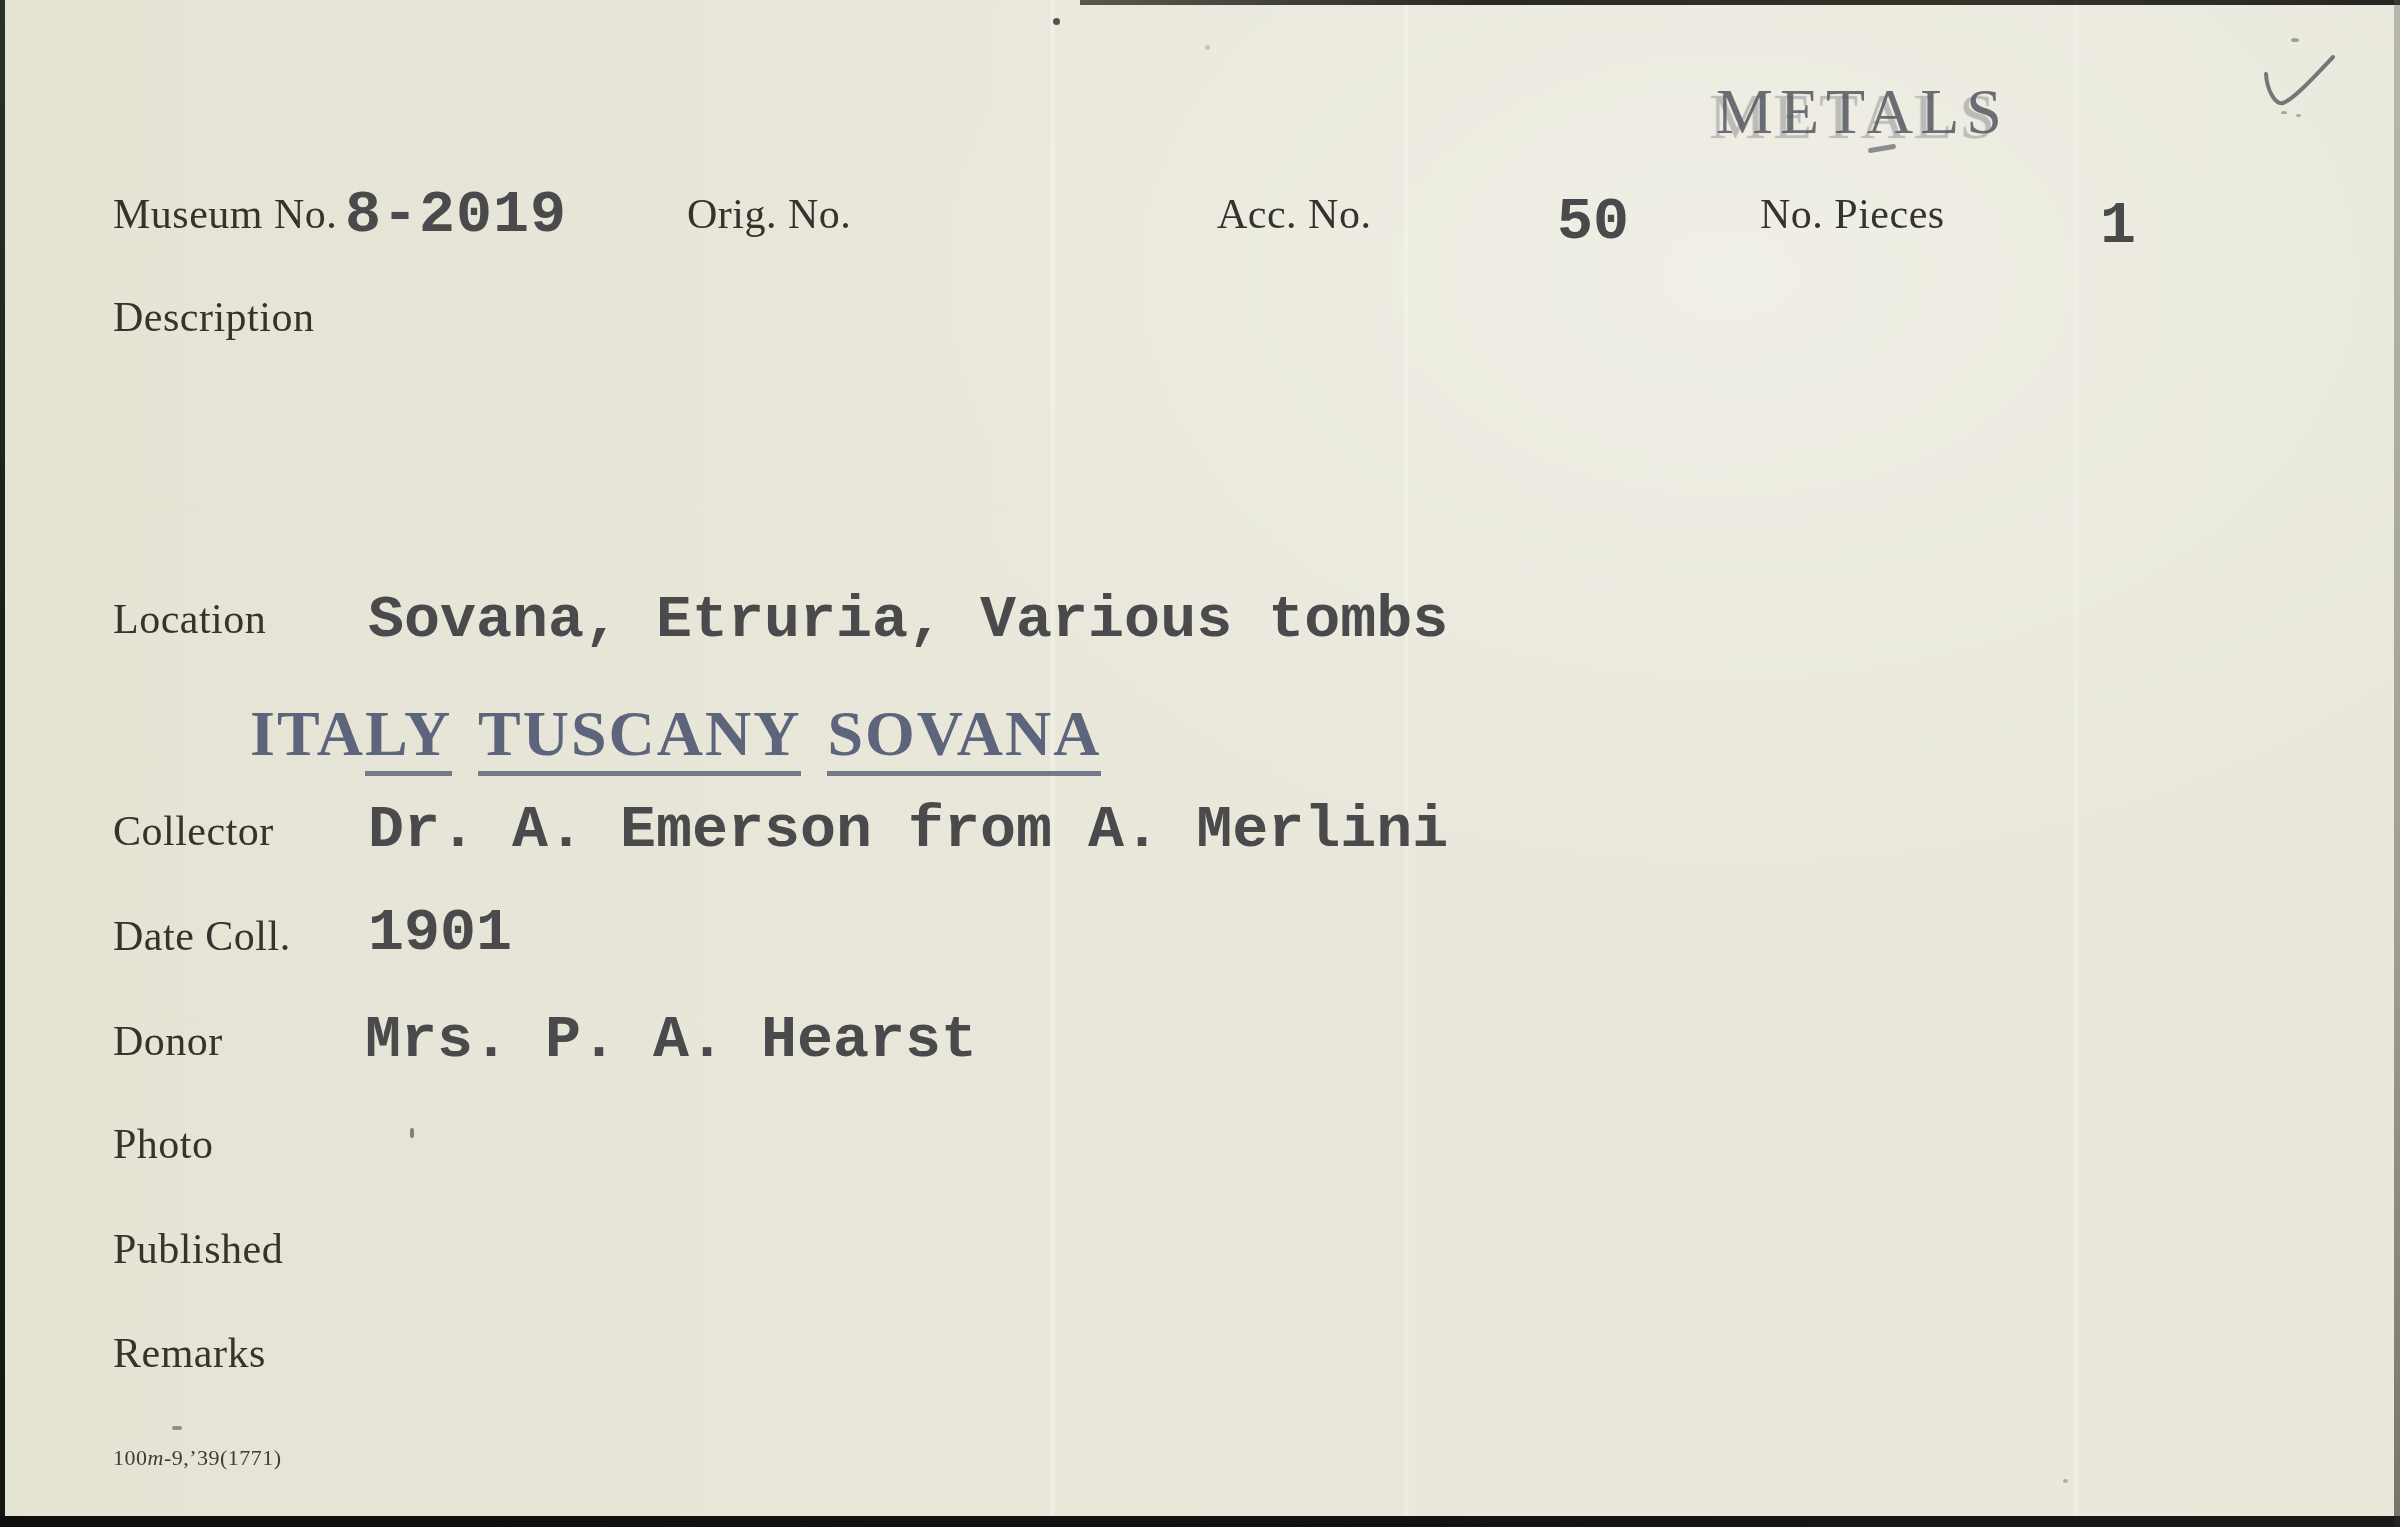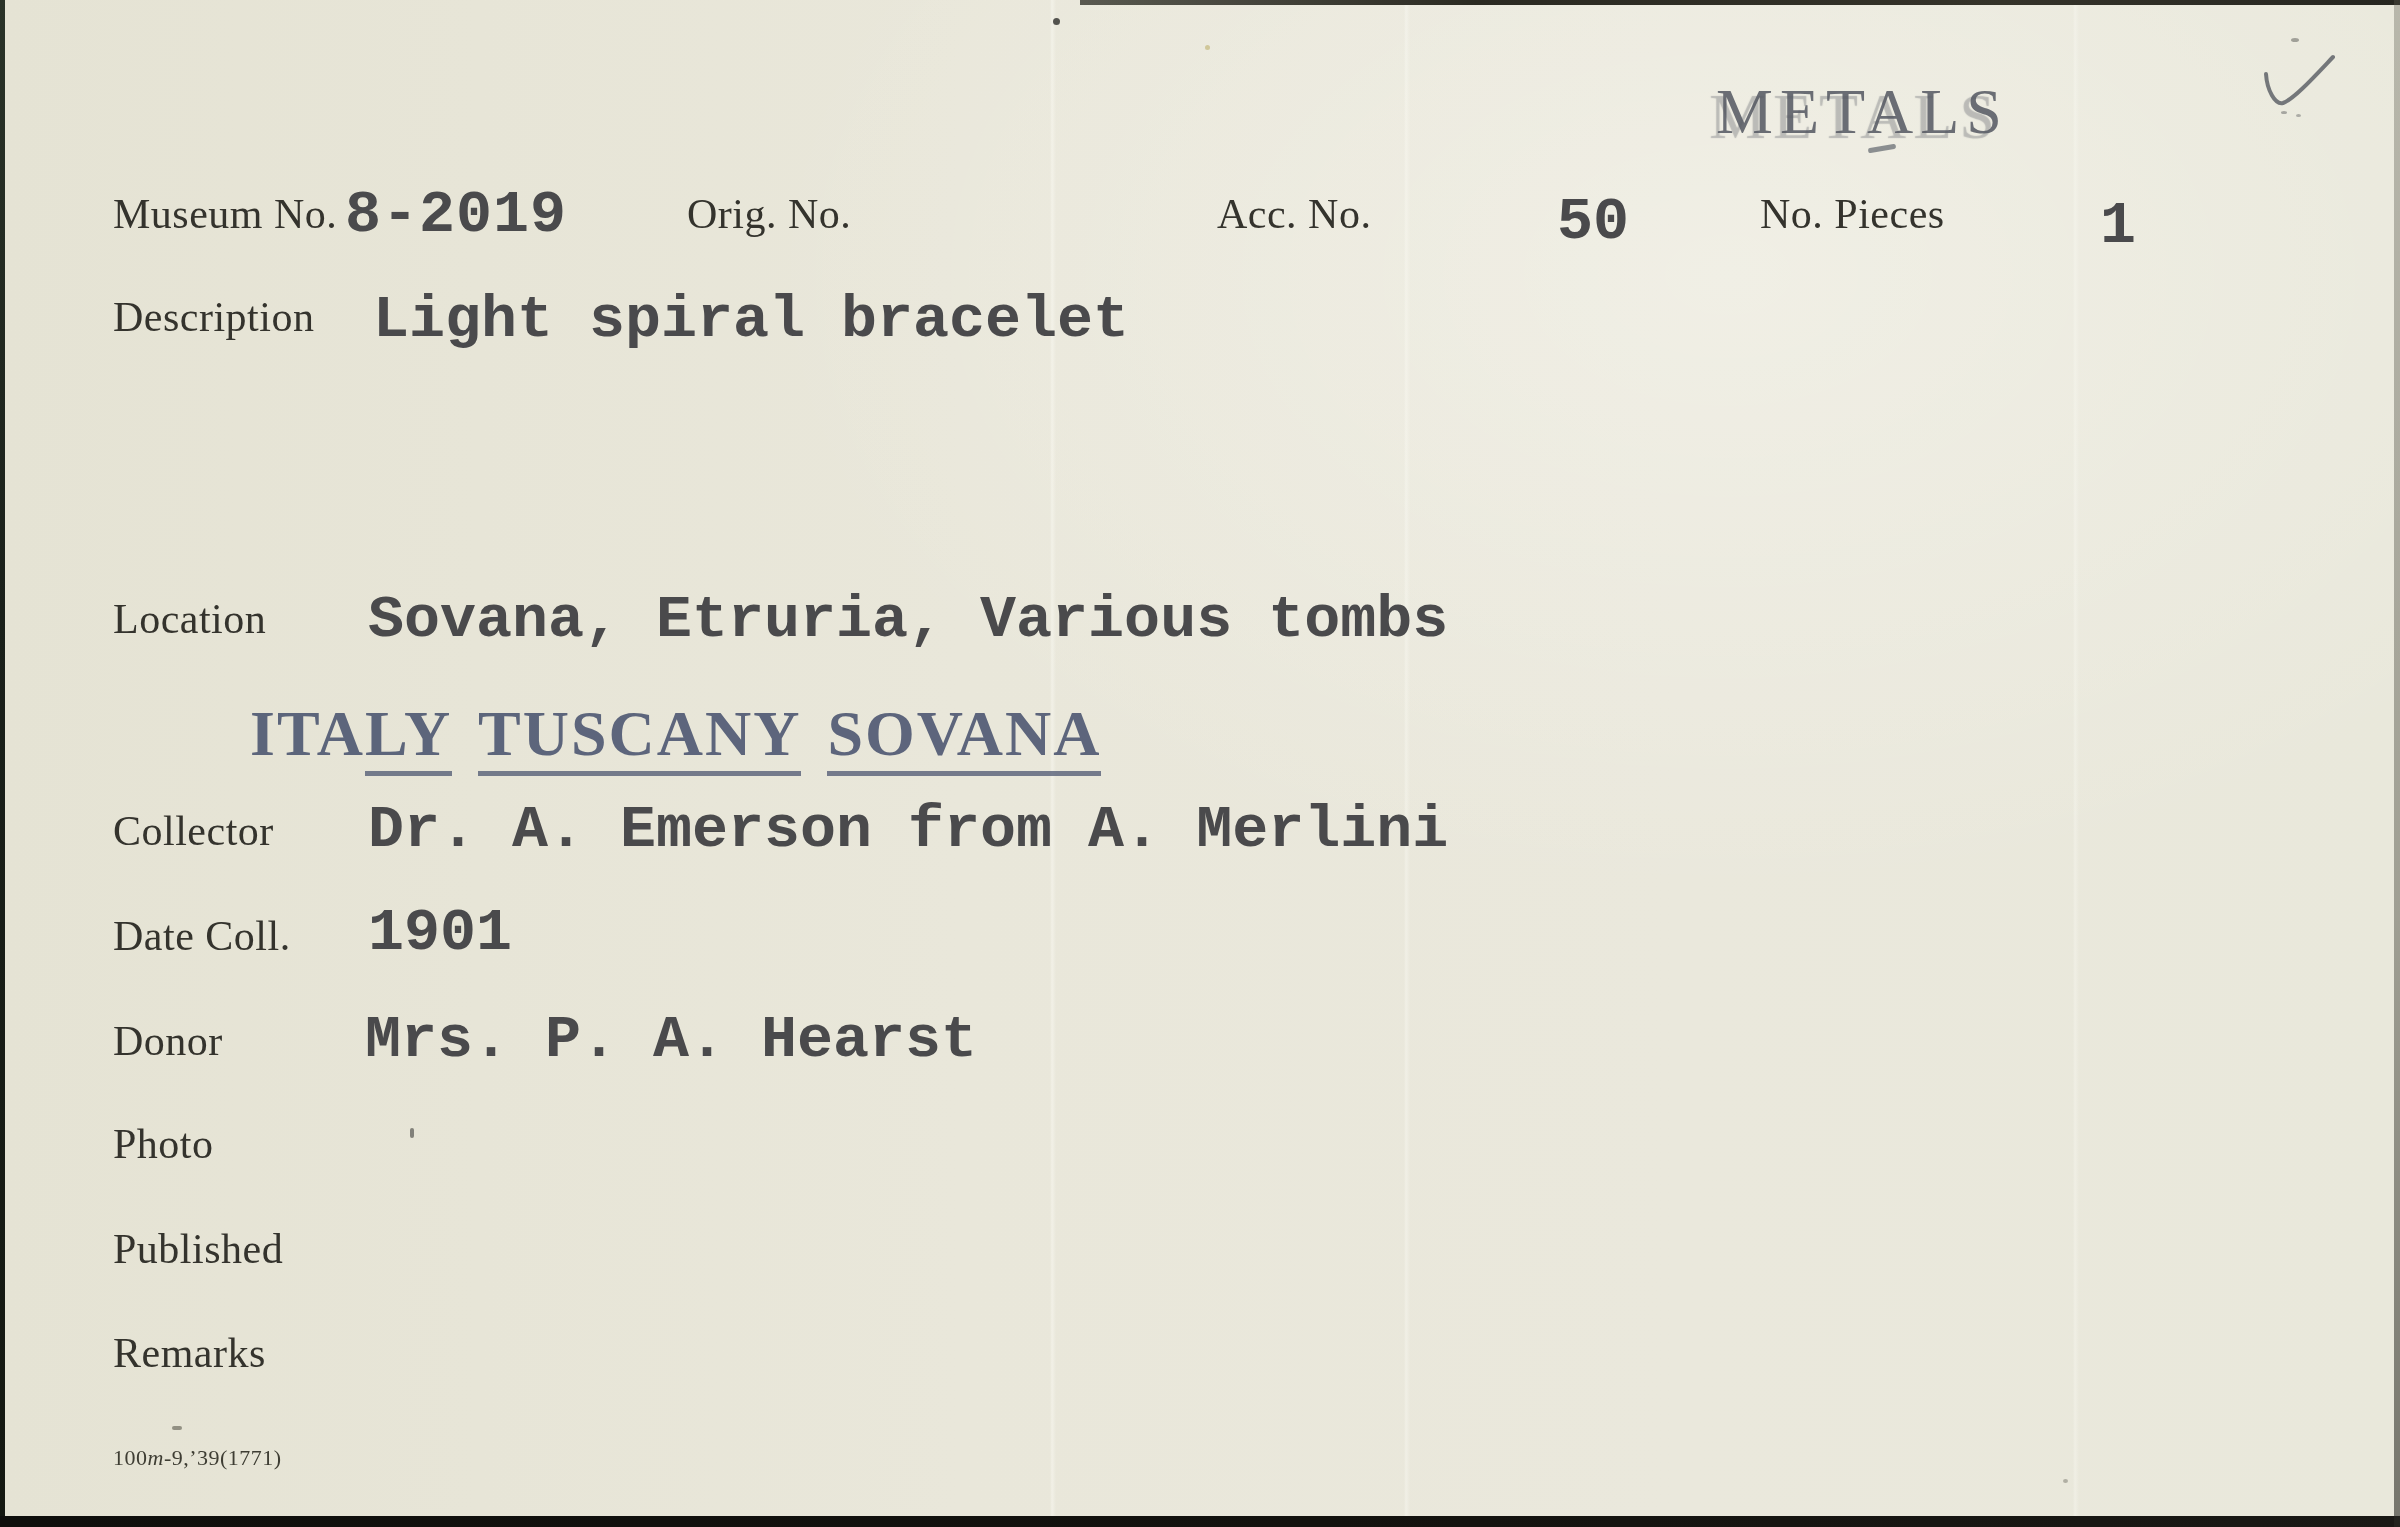--- a/index.html
+++ b/index.html
@@ -104,21 +104,20 @@
   <div class="label" style="left:687px;top:193px;">Orig. No.</div>
   <div class="typed" style="left:900px;top:186px;"></div>
 
   <div class="label" style="left:1217px;top:193px;">Acc. No.</div>
   <div class="typed" style="left:1557px;top:192px;">50</div>
 
   <div class="label" style="left:1760px;top:193px;">No. Pieces</div>
   <div class="typed" style="left:2100px;top:196px;">1</div>
 
   <div class="label" style="left:113px;top:296px;">Description</div>
-  <div class="typed" style="left:373px;top:290px;">Light spiral bracelet</div>
 
   <div class="label" style="left:113px;top:598px;">Location</div>
   <div class="typed" style="left:368px;top:590px;">Sovana, Etruria, Various tombs</div>
 
   <div class="stamp-location">
     <span class="word">ITA</span><span class="word ul">LY</span><span class="gap"></span><span class="word ul">TUSCANY</span><span class="gap"></span><span class="word ul">SOVANA</span>
   </div>
 
   <div class="label" style="left:113px;top:810px;">Collector</div>
   <div class="typed" style="left:368px;top:800px;">Dr. A. Emerson from A. Merlini</div>

